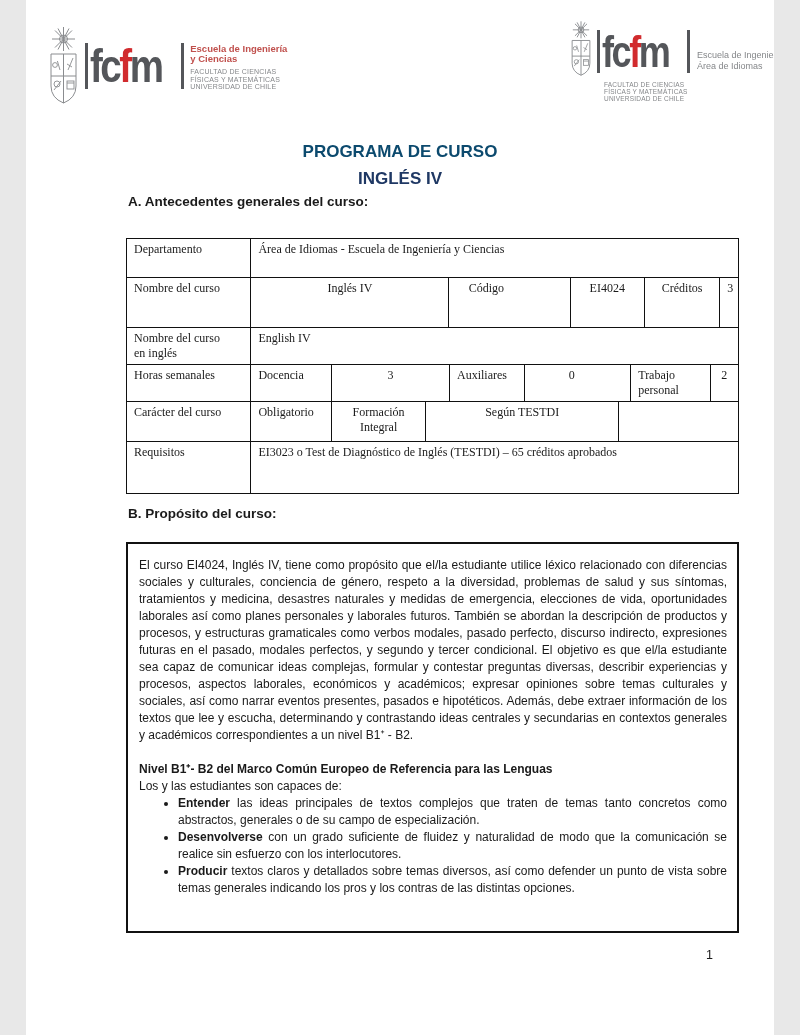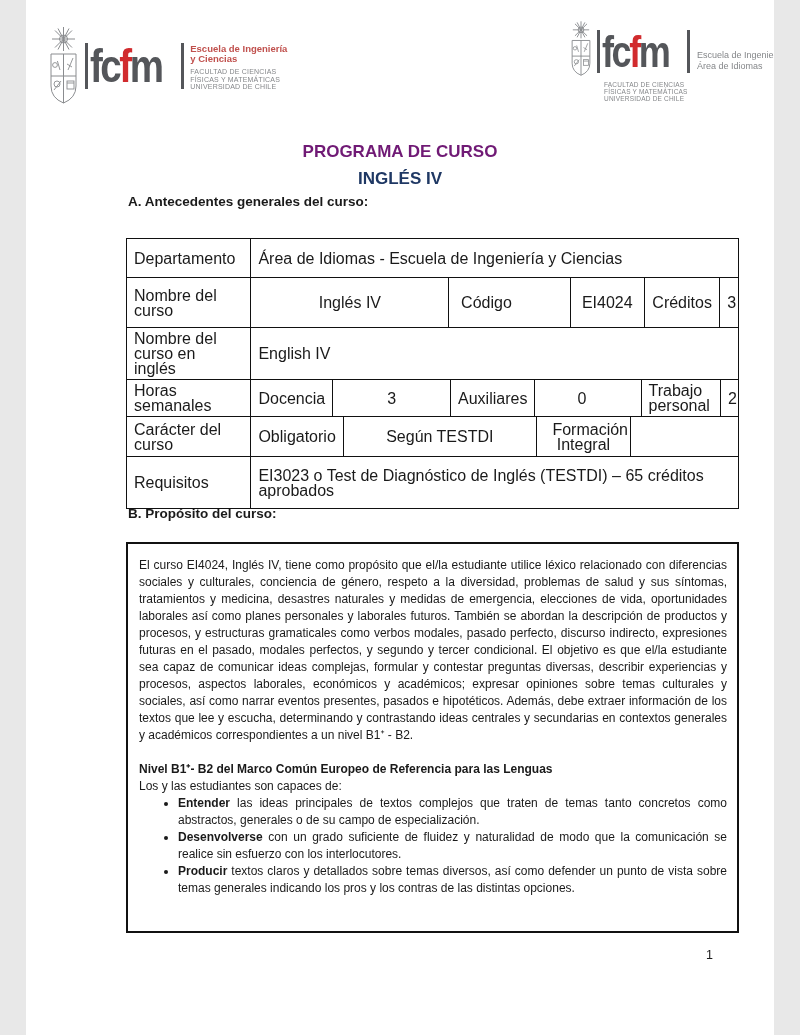--- a/index.html
+++ b/index.html
@@ -33,33 +33,33 @@
   .wm-red { color:var(--logo_red,#d12b2e); }
   .logo-textblock { margin-left:6px; margin-top:18px; }
   .tagline-red { color:var(--logo_soft_red,#c0504d); font-weight:bold; font-size:9.5px; line-height:10px; }
   .faculty { color:var(--logo_gray,#85878a); font-size:7px; line-height:7.5px; letter-spacing:0.2px; margin-top:4px; white-space:nowrap; }
   .logo-right .logo-textblock { margin-top:30px; margin-left:7px; }
   .tagline-gray { color:var(--logo_gray,#85878a); font-size:9px; line-height:10.5px; white-space:nowrap; }
   .faculty-right { margin-left:34px; margin-top:3px; font-size:6.5px; line-height:7px; }
 
   
   .title-block { position:absolute; left:0; right:0; top:142px; text-align:center; }
-  .title-line1 { font-size:17px; font-weight:bold; color:#701a75; }
+  .title-line1 { font-size:17px; font-weight:bold; color:#0c4a6e; }
   .title-line2 { font-size:17px; font-weight:bold; color:var(--title_blue,#1f3864); margin-top:7px; }
   .sec-heading { position:absolute; left:102px; font-size:13.5px; font-weight:bold; }
   .head-a { top:194px; }
   .head-b { top:506px; }
 
   
   .tblA { position:absolute; left:100px; top:238px; width:613px; border:1.5px solid #111; }
   .tr { display:flex; }
   .tr + .tr { border-top:1.5px solid #111; }
   .td {
-    display:flex; align-items:center; padding:3px 7px;
-    border-left:1.5px solid #111; font-size:16px; line-height:15px;
+    display:flex; align-items:flex-start; padding:3px 7px;
+    border-left:1.5px solid #111; font-size:12px; line-height:15px;font-family:Liberation Serif, serif;
   }
   .td:first-child { border-left:none; }
   .c { justify-content:center; text-align:center; }
   .r1 { min-height:38px; } .r2 { min-height:50px; } .r3 { min-height:36px; }
   .r4 { min-height:36px; } .r5 { min-height:40px; } .r6 { min-height:52px; }
   .w-label { flex:0 0 20.2%; }
   .w-rest  { flex:1 1 auto; }
   .wrap-narrow { display:block; width:92px; }
   .wrap-80 { display:block; width:62px; }
   .r2 .v-name { flex:0 0 32.4%; } .r2 .v-codl { flex:0 0 12.3%; }
@@ -236,25 +236,25 @@
           <span>2</span>
         </div>
     </div>
     <div class="tr r5">
       <div class="td w-label">
           <span class="wrap-narrow">Carácter del curso</span>
         </div>
       <div class="td v1">
           <span>Obligatorio</span>
         </div>
+      <div class="td v3 c">
+          <span class="wrap-80">Formación Integral</span>
+        </div>
       <div class="td v2 c">
           <span>Según TESTDI</span>
-        </div>
-      <div class="td v3 c">
-          <span class="wrap-80">Formación Integral</span>
         </div>
       <div class="td v4"></div>
     </div>
     <div class="tr r6">
       <div class="td w-label">
           <span>Requisitos</span>
         </div>
       <div class="td w-rest">
           <span>EI3023 o Test de Diagnóstico de Inglés (TESTDI) – 65 créditos aprobados</span>
         </div>

